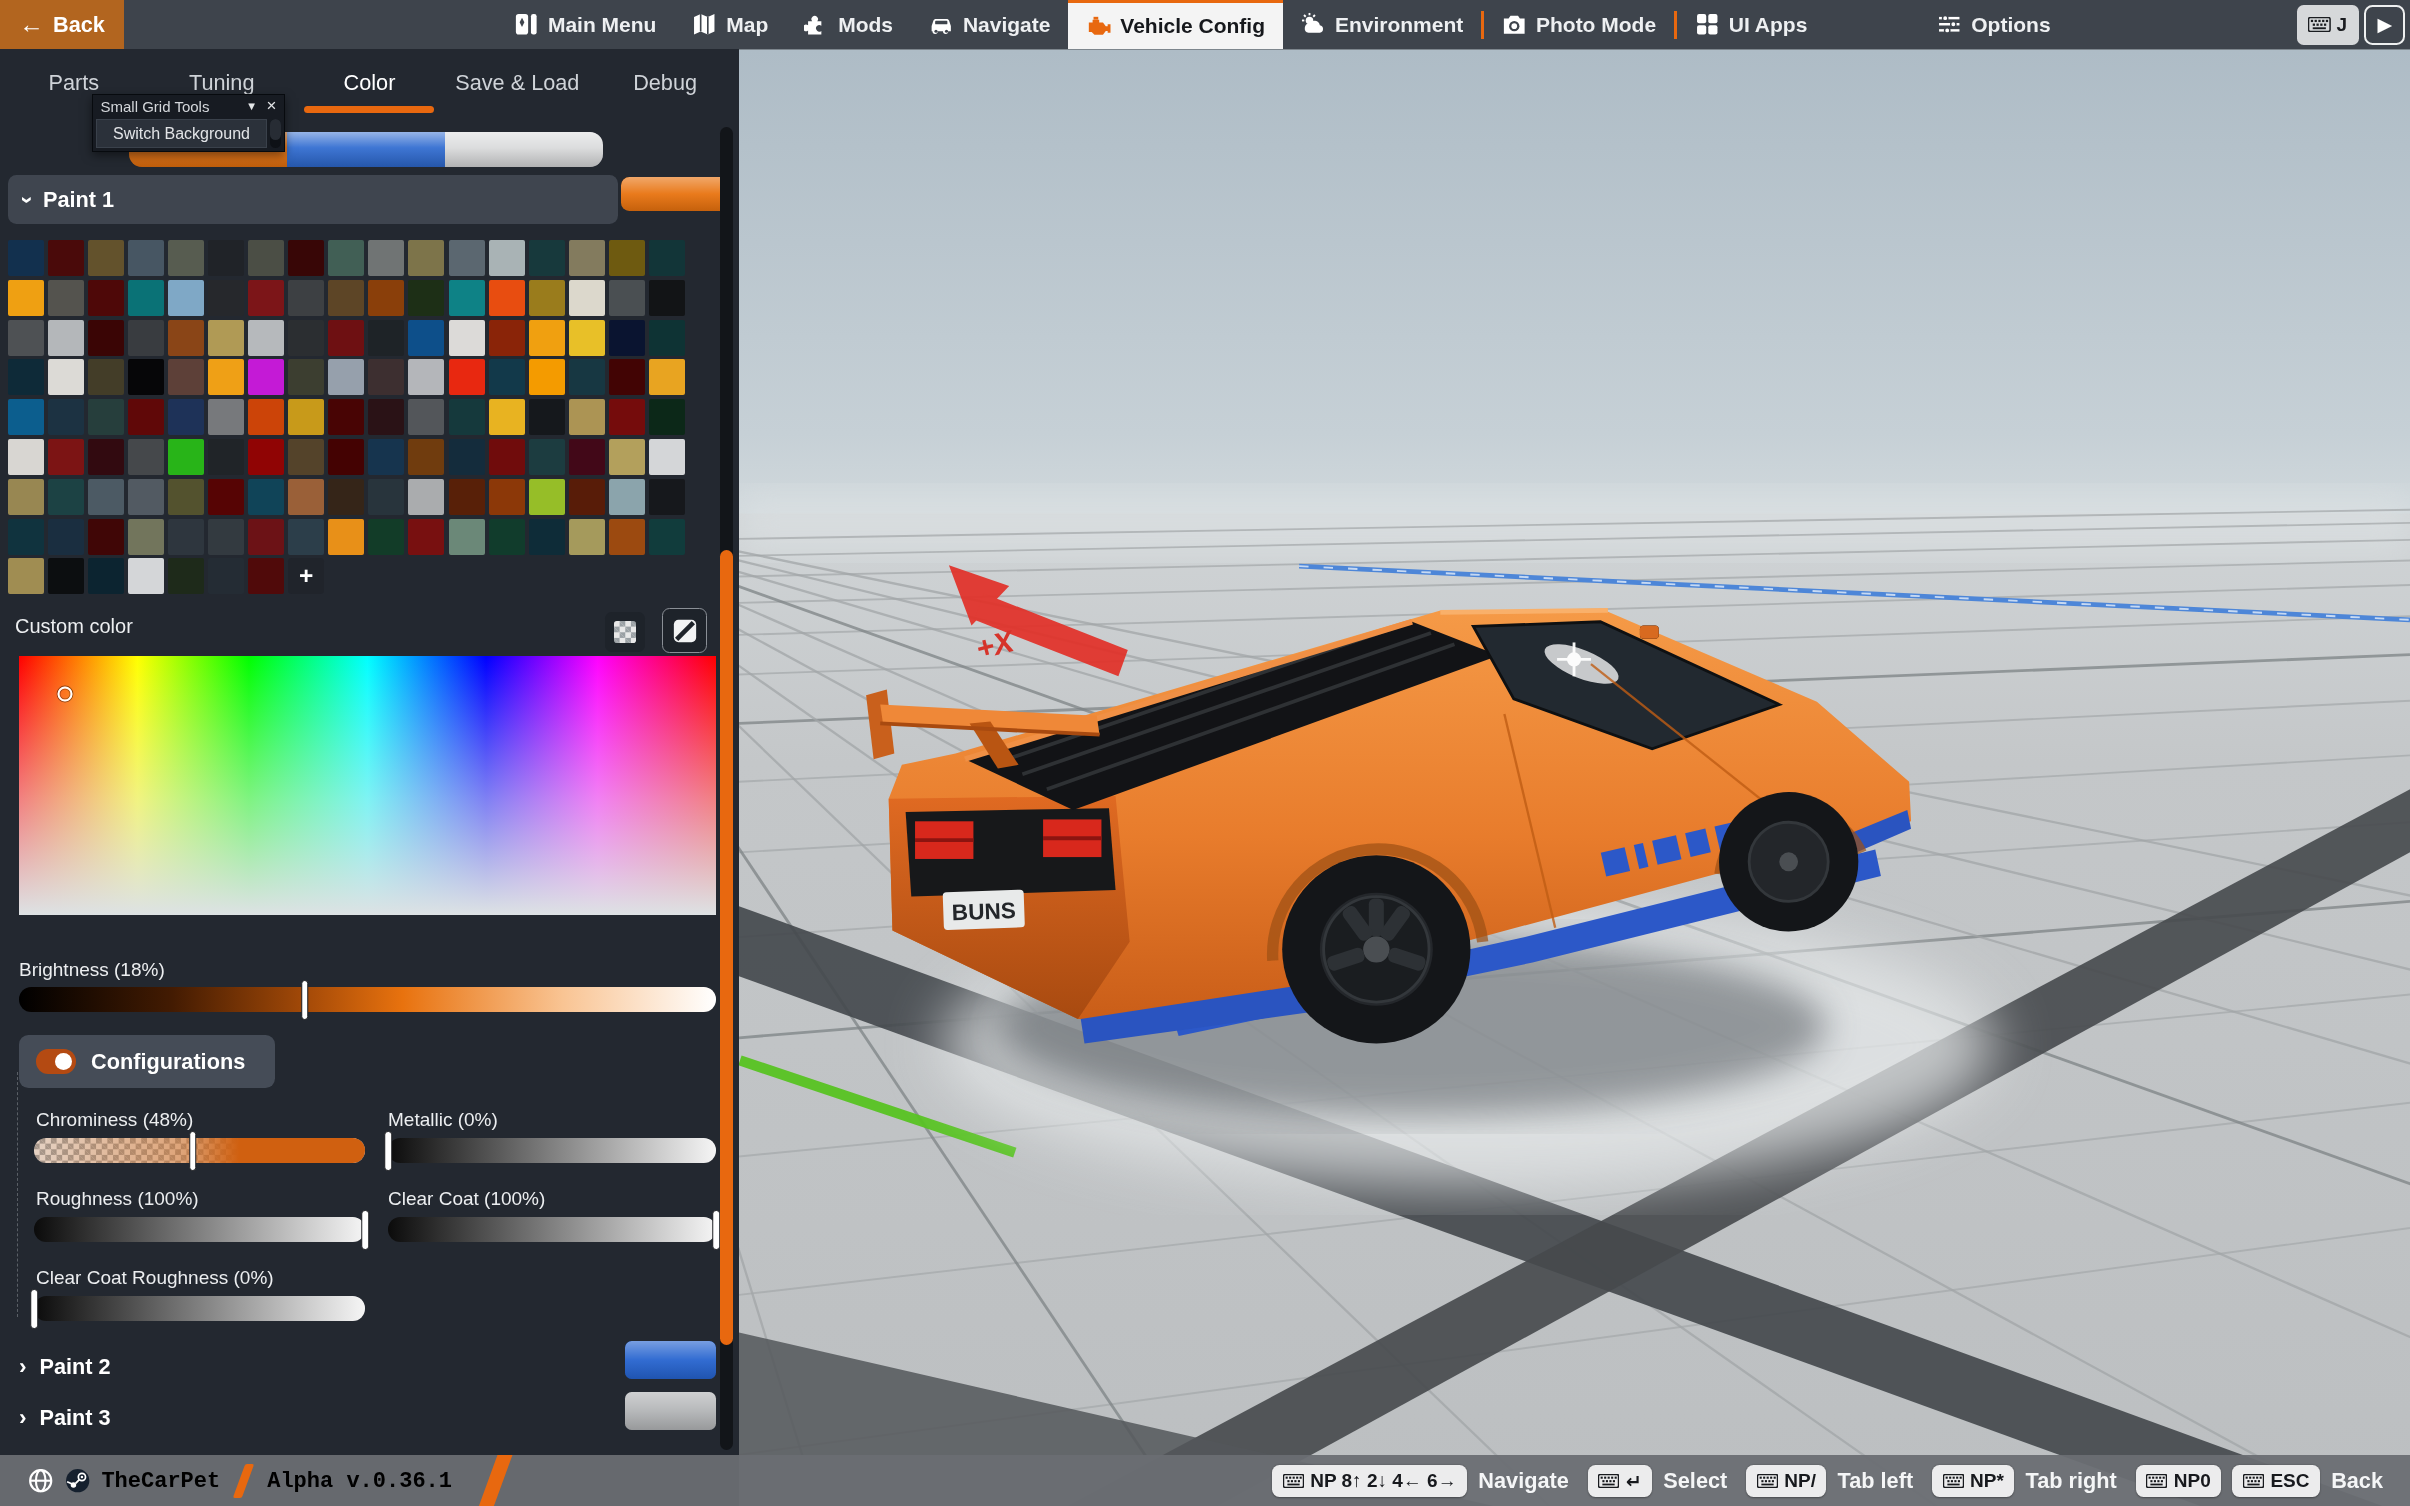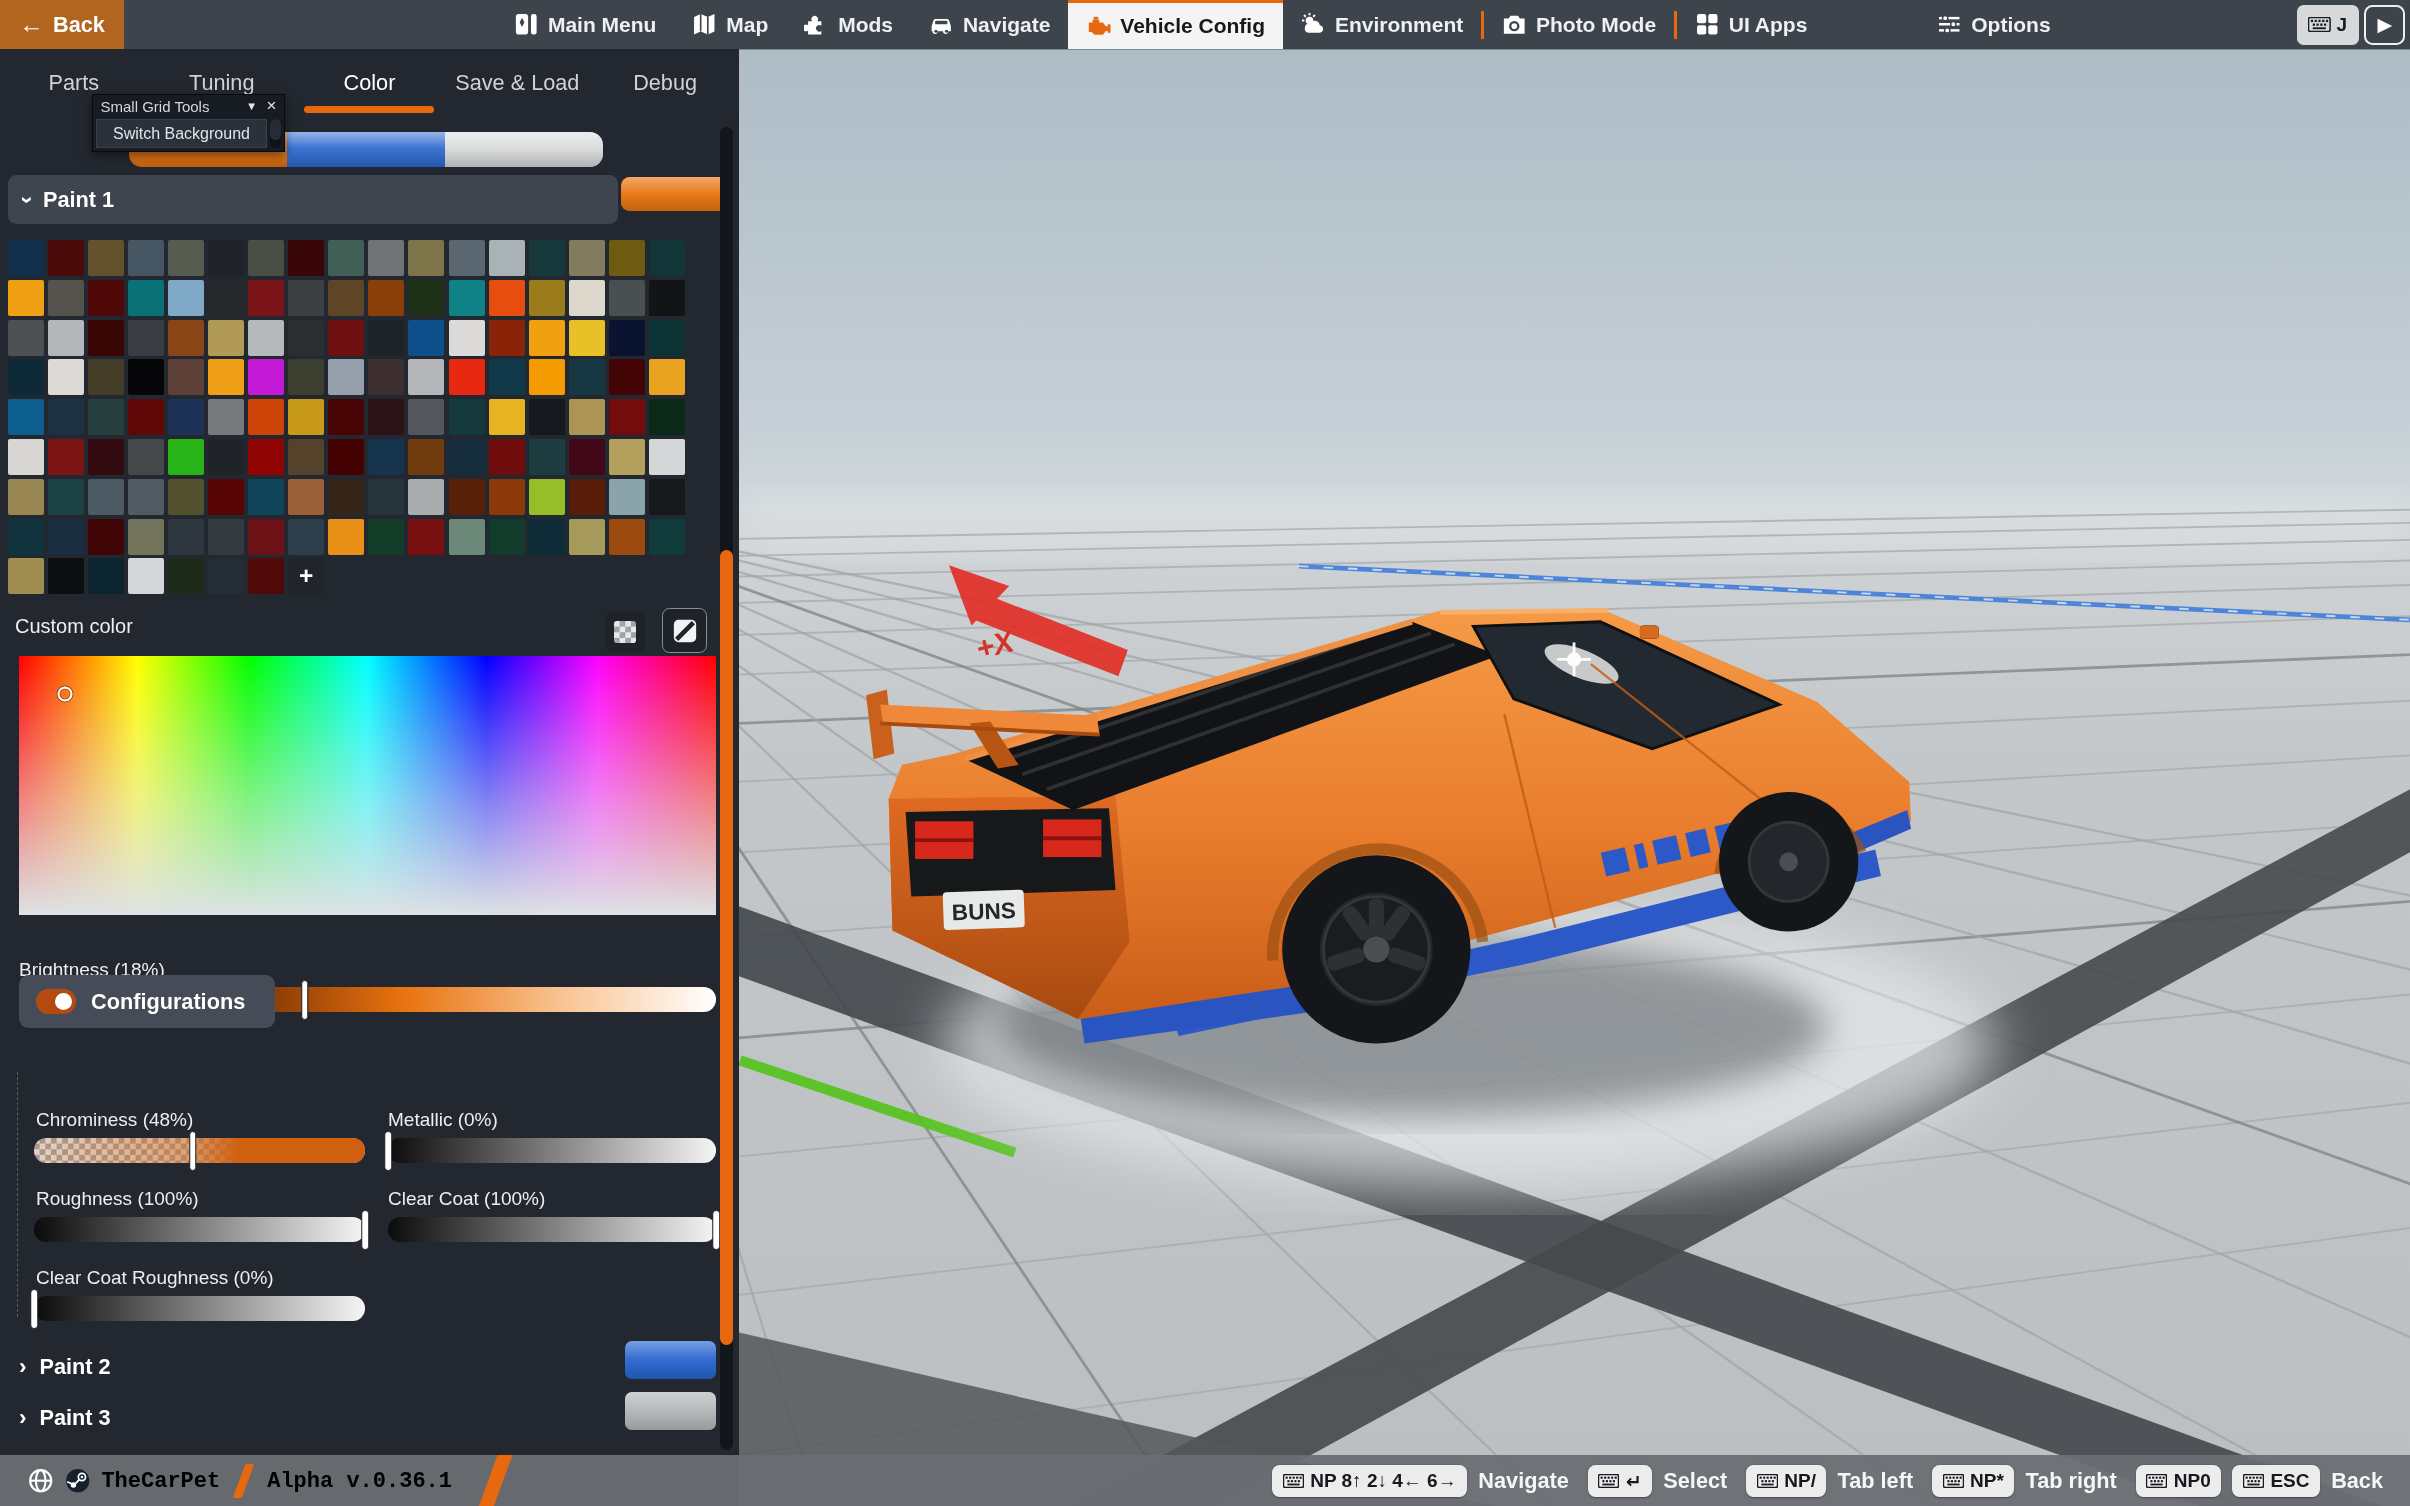--- a/index.html
+++ b/index.html
@@ -84,21 +84,21 @@
     box-shadow:0 0 0 0.9px rgba(0,0,0,.45), inset 0 0 0 0.9px rgba(0,0,0,.35); transform:translate(-50%,-50%); }
 
   .slider-label { position:absolute; font-size:19px; color:#eceef0; white-space:nowrap; }
   .track { position:absolute; height:24.5px; border-radius:12.2px; }
   .handle { position:absolute; top:-7.5px; width:7.5px; height:40px; background:#fff; border:1.9px solid #1c1e22; border-radius:3.8px; transform:translateX(-50%); cursor:grab; }
   .tr-brightness { background:linear-gradient(90deg,#000 0%,#431b02 22%,#a84c08 42%,#e8720e 55%,#f9c493 78%,#fff 100%); }
   .tr-bw { background:linear-gradient(90deg,#0b0b0b 0%,#f5f5f5 100%); }
   .tr-orange-overlay { position:absolute; inset:0; border-radius:12.2px;
     background:linear-gradient(90deg,rgba(214,108,28,.18) 0%,rgba(214,108,28,.55) 45%,#d06010 62%,#d06010 100%); }
 
-  .config-btn { position:absolute; left:19px; top:926px; width:256px; height:53px; background:#454c57; border-radius:9.4px;
+  .config-btn { position:absolute; left:19px; top:986px; width:256px; height:53px; background:#454c57; border-radius:9.4px;
     display:flex; align-items:center; gap:15px; padding:0 17px; cursor:pointer; }
   .toggle-pill { width:40px; height:24.5px; border-radius:12.2px; background:#b44a12; position:relative; }
   .toggle-pill::after { content:""; position:absolute; right:3.8px; top:3.8px; width:17px; height:17px; border-radius:50%; background:#fff; }
   .config-btn .lbl { font-size:21.7px; font-weight:bold; color:#fff; }
 
   .group-line { position:absolute; left:17px; top:1023px; height:245px; border-left:1.9px dashed #5a5f66; }
 
   .paint-row { position:absolute; left:19px; display:flex; align-items:center; gap:13px; cursor:pointer; }
   .paint-row .chev { font-size:22.6px; font-weight:bold; color:#fff; }
   .paint-row .lbl { font-size:21.7px; font-weight:bold; color:#fff; }

